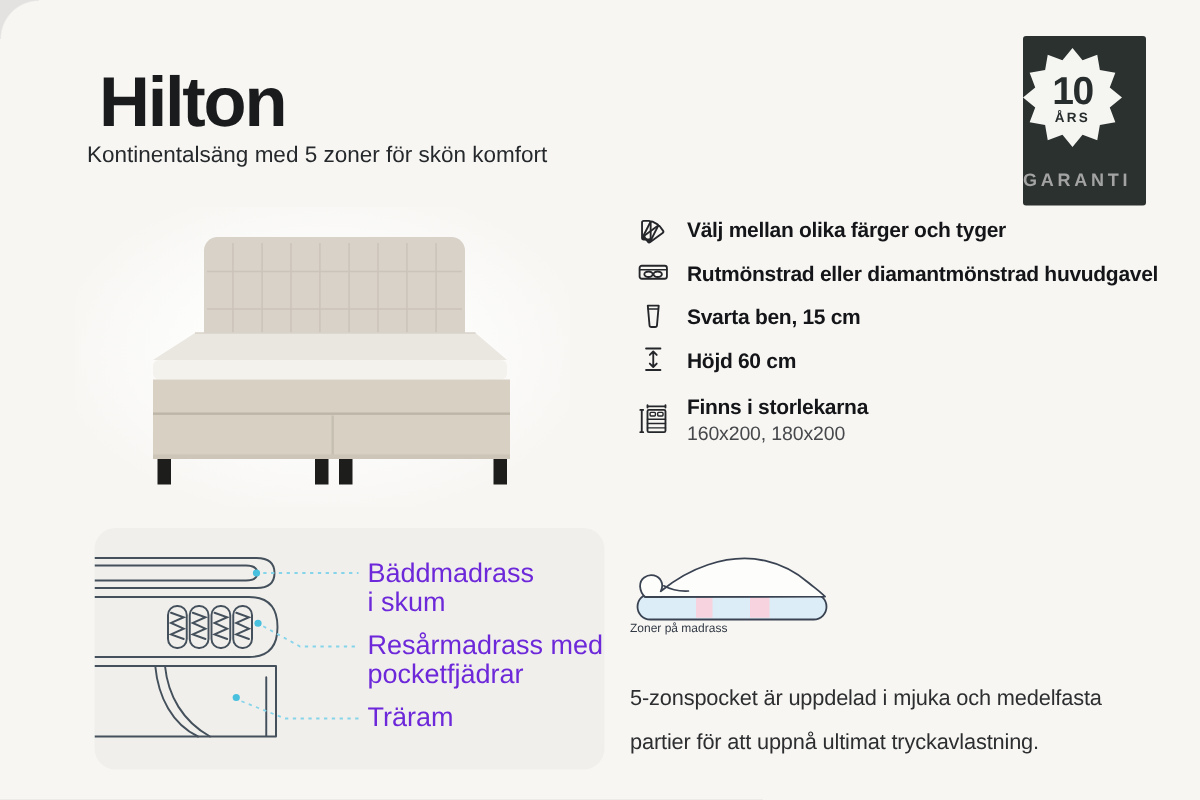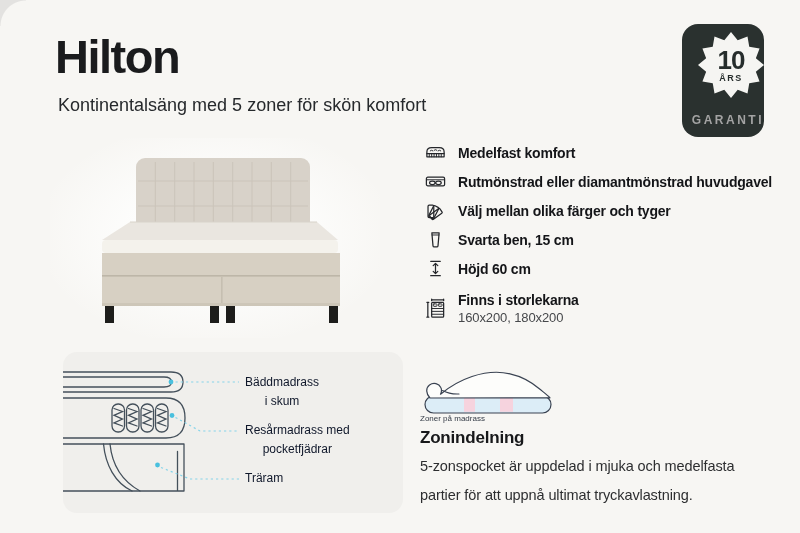--- a/index.html
+++ b/index.html
@@ -1,26 +1,26 @@
 <!DOCTYPE html>
 <html><head>
 <meta charset="utf-8">
 <style>
   html,body{margin:0;padding:0;background:#e3e2e0;}
   .page{position:relative;width:800px;height:533px;background:#f7f6f3;overflow:hidden;
         font-family:"Liberation Sans",sans-serif;color:#17181a;}
   .corner-patch{position:absolute;left:0;top:0;width:26px;height:26px;
         background:radial-gradient(circle at 26px 26px, rgba(0,0,0,0) 25px, #e3e2e0 26px);}
   
-  .title{position:absolute;left:55px;top:30px;margin:0;font-size:47px;font-weight:900;
+  .title{position:absolute;left:55px;top:30px;margin:11px;font-size:47px;font-weight:900;
         letter-spacing:-1.5px;color:#1a1b1d;line-height:1.15;}
-  .subtitle{position:absolute;left:58px;top:95px;font-size:18px;color:#26292c;}
+  .subtitle{position:absolute;left:58px;top:95px;font-size:15px;color:#26292c;}
   
   .badge{position:absolute;left:682px;top:24px;width:82px;height:113px;background:#2a312f;
-        border-radius:16px;display:flex;flex-direction:column;align-items:flex-end;}
+        border-radius:2px;display:flex;flex-direction:column;align-items:flex-start;}
   .badge-star{position:relative;width:66px;height:66px;margin-top:8px;}
   .badge-star svg{width:66px;height:66px;display:block;}
   .badge-star-text{position:absolute;inset:0;display:flex;flex-direction:column;
         align-items:center;justify-content:center;color:#262d2c;}
   .badge-years{font-size:26px;font-weight:900;line-height:24px;letter-spacing:-1px;}
   .badge-years-suffix{font-size:9px;font-weight:700;letter-spacing:1.5px;margin-top:1px;}
   .badge-label{margin-top:auto;margin-bottom:10px;color:#a3a3a3;font-size:12px;
         font-weight:700;letter-spacing:2.5px;}
   
   .bed-photo-halo{position:absolute;left:50px;top:138px;width:330px;height:200px;
@@ -33,21 +33,21 @@
   .f-icon{flex:0 0 26px;width:26px;display:flex;justify-content:center;}
   .f-icon svg{width:23px;height:23px;stroke:#24262a;fill:none;stroke-width:1.3;
         stroke-linecap:round;stroke-linejoin:round;}
   .f-label{font-size:14px;font-weight:700;letter-spacing:-0.2px;color:#141518;white-space:nowrap;}
   .f-text{display:flex;flex-direction:column;}
   .f-sublabel{font-size:13px;font-weight:400;color:#46484b;margin-top:2px;letter-spacing:-0.1px;}
   
   .construction-card{position:absolute;left:63px;top:352px;width:340px;height:161px;
         background:#f0efec;border-radius:14px;overflow:hidden;}
   .construction-svg{position:absolute;left:0;top:0;width:200px;height:161px;}
-  .c-label{position:absolute;left:182px;font-size:12px;line-height:19px;color:#0f172a;text-align:center;}
+  .c-label{position:absolute;left:182px;font-size:18px;line-height:19px;color:#6d28d9;}
   
   .zones-illustration{position:absolute;left:420px;top:358px;width:140px;height:58px;}
   .zones-caption{position:absolute;left:420px;top:414px;width:140px;text-align:left;
         font-size:8px;color:#333a45;}
   .zones-heading{position:absolute;left:420px;top:428px;margin:0;font-size:17px;
         font-weight:800;color:#17181a;letter-spacing:-0.2px;}
   .zones-body{position:absolute;left:420px;top:452px;margin:0;width:352px;font-size:14.5px;
         line-height:29px;color:#2d2e30;letter-spacing:-0.1px;}
   .diagram-stroke{stroke:#44505b;stroke-width:1.3;fill:none;stroke-linecap:round;}
   .leader{stroke:#86d4e9;stroke-width:1.2;fill:none;stroke-dasharray:2.2 3;}
@@ -92,48 +92,37 @@
       <rect x="152" y="158" width="9" height="17" fill="#1d1d1b"></rect>
       <rect x="168" y="158" width="9" height="17" fill="#1d1d1b"></rect>
       <rect x="271" y="158" width="9" height="17" fill="#1d1d1b"></rect>
     </g>
   </svg>
 
   <ul class="features">
     <li class="feature-row">
       <span class="f-icon">
         <svg viewBox="0 0 24 24">
-          <path d="M3,16.5 V11.5 Q3,7 8,7 H16 Q21,7 21,11.5 V16.5 Z"></path>
-          <path d="M3,13.2 H21"></path>
-          <path d="M5.5,13.2 V16.5 M8,13.2 V16.5 M10.5,13.2 V16.5 M13,13.2 V16.5 M15.5,13.2 V16.5 M18,13.2 V16.5" stroke-width="1"></path>
-          <path d="M6.5,10.2 q1.4,-1.3 2.8,0 M10.6,9.6 q1.4,-1.3 2.8,0 M14.7,10.2 q1.4,-1.3 2.8,0" stroke-width="1"></path>
-        </svg>
-      </span>
-      <span class="f-label">Medelfast komfort</span>
+          <rect x="4.2" y="6.5" width="6" height="13" rx="1.2"></rect>
+          <rect x="4.2" y="6.5" width="6" height="13" rx="1.2" transform="rotate(27 7.2 19.5)"></rect>
+          <rect x="4.2" y="6.5" width="6" height="13" rx="1.2" transform="rotate(54 7.2 19.5)"></rect>
+        </svg>
+      </span>
+      <span class="f-label">Välj mellan olika färger och tyger</span>
     </li>
     <li class="feature-row">
       <span class="f-icon">
         <svg viewBox="0 0 24 24">
           <rect x="2.5" y="7.5" width="19" height="9" rx="1.5"></rect>
           <path d="M2.5,10.2 H21.5" stroke-width="1"></path>
           <ellipse cx="8.7" cy="13.4" rx="2.9" ry="1.9"></ellipse>
           <ellipse cx="15.1" cy="13.4" rx="2.9" ry="1.9"></ellipse>
         </svg>
       </span>
       <span class="f-label">Rutmönstrad eller diamantmönstrad huvudgavel</span>
-    </li>
-    <li class="feature-row">
-      <span class="f-icon">
-        <svg viewBox="0 0 24 24">
-          <rect x="4.2" y="6.5" width="6" height="13" rx="1.2"></rect>
-          <rect x="4.2" y="6.5" width="6" height="13" rx="1.2" transform="rotate(27 7.2 19.5)"></rect>
-          <rect x="4.2" y="6.5" width="6" height="13" rx="1.2" transform="rotate(54 7.2 19.5)"></rect>
-        </svg>
-      </span>
-      <span class="f-label">Välj mellan olika färger och tyger</span>
     </li>
     <li class="feature-row">
       <span class="f-icon">
         <svg viewBox="0 0 24 24">
           <path d="M8.2,5 H15.8 L14.6,18.6 Q14.5,19.8 13.3,19.8 H10.7 Q9.5,19.8 9.4,18.6 Z"></path>
           <path d="M8.4,7.3 H15.6" stroke-width="1"></path>
         </svg>
       </span>
       <span class="f-label">Svarta ben, 15 cm</span>
     </li>
@@ -203,15 +192,14 @@
 
   <svg class="zones-illustration" viewBox="0 0 140 58">
     <rect x="5" y="38" width="126" height="17" rx="8.5" fill="#dcedf7"></rect>
     <rect x="44" y="39.2" width="11" height="14.6" fill="#f6d3de"></rect>
     <rect x="80" y="39.2" width="13" height="14.6" fill="#f6d3de"></rect>
     <rect x="5" y="38" width="126" height="17" rx="8.5" fill="none" stroke="#3a4352" stroke-width="1.2"></rect>
     <path d="M10,40 C6,36 5.5,30 9.5,27 C13.5,24 19,25.5 20.8,29.5 C21.8,31.5 21.6,34 20.5,36.2 C28,30 40,22.5 52,18.5 C64,14.5 78,13 90,15.8 C102,18.5 112,24.5 119,30.5 C123.5,34.2 127.5,37 130,39.8 L10,40 Z" fill="#fdfdfb" stroke="#3a4352" stroke-width="1.2" stroke-linejoin="round"></path>
     <path d="M22.5,32.5 C28,35.5 33,36.3 39,36" fill="none" stroke="#3a4352" stroke-width="1.1" stroke-linecap="round"></path>
   </svg>
   <div class="zones-caption">Zoner på madrass</div>
-  <h2 class="zones-heading">Zonindelning</h2>
   <p class="zones-body">5-zonspocket är uppdelad i mjuka och medelfasta partier för att uppnå ultimat tryckavlastning.</p>
 </div>
 
 </body></html>

